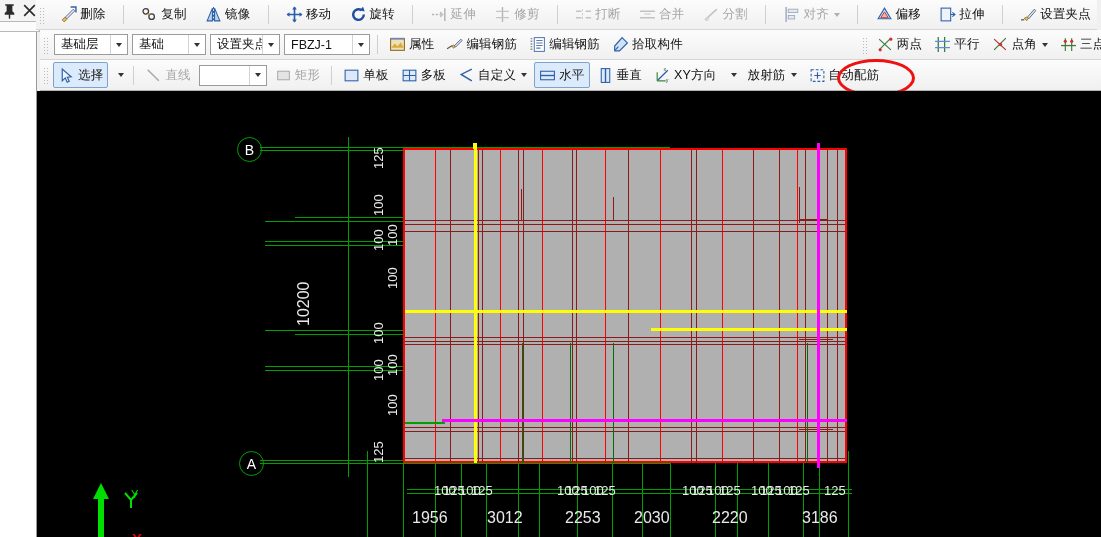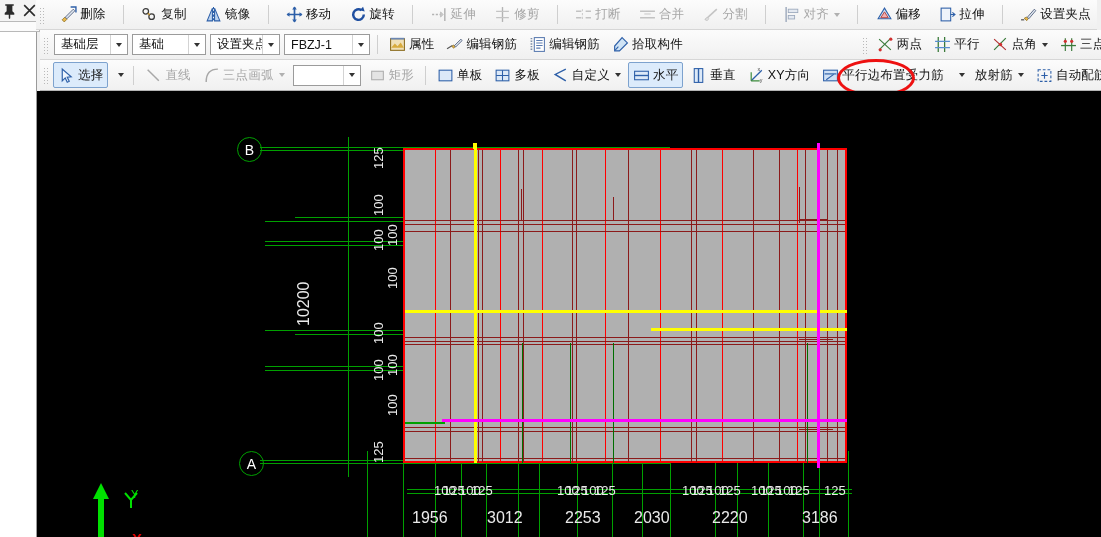--- a/index.html
+++ b/index.html
@@ -380,27 +380,20 @@
     </div>
     <div class="sep"></div>
 
     <div class="ti dis">
       <svg class="ico" viewBox="0 0 16 16">
           <path d="M2.5 2.5 13 13" stroke="#a8a8a8" stroke-width="1.4"></path>
         </svg>
       <span class="lbl">直线</span>
     </div>
 
-    <div class="ti dis">
-      <svg class="ico" viewBox="0 0 16 16">
-          <path d="M3 14C3 6 7 2 14 2" fill="none" stroke="#a8a8a8" stroke-width="1.4"></path>
-        </svg>
-      <span class="lbl">三点画弧</span>
-      <i class="caret"></i>
-    </div>
 
     <div class="combo c5">
       <span class="val"></span>
       <span class="arw">
           <i></i>
         </span>
     </div>
 
     <div class="ti dis">
       <svg class="ico" viewBox="0 0 16 16">
@@ -452,28 +445,20 @@
     <div class="ti">
       <svg class="ico" viewBox="0 0 16 16">
           <path d="M3 13 13 3" stroke="#2d5fa8" stroke-width="1.2"></path>
           <path d="M3 13 3 5M3 13h8" stroke="#3a8a3a" stroke-width="1.1"></path>
           <text x="9" y="4" font-size="5" fill="#444">x</text>
           <text x="11" y="14" font-size="5" fill="#444">y</text>
         </svg>
       <span class="lbl">XY方向</span>
     </div>
 
-    <div class="ti">
-      <svg class="ico" viewBox="0 0 16 16">
-          <rect x="1.5" y="3" width="13" height="10" fill="#cfe0f5" stroke="#2d5fa8" stroke-width="1"></rect>
-          <path d="M2.5 6.5h11" stroke="#2d5fa8" stroke-width="1.1"></path>
-          <path d="M4 12 11 7" stroke="#2d5fa8" stroke-width="1"></path>
-        </svg>
-      <span class="lbl">平行边布置受力筋</span>
-    </div>
 
     <div class="ti" style="padding:0 2px">
       <i class="caret"></i>
     </div>
     <div class="ti">
       <span class="lbl" style="margin-left:0">放射筋</span>
       <i class="caret"></i>
     </div>
 
     <div class="ti">

